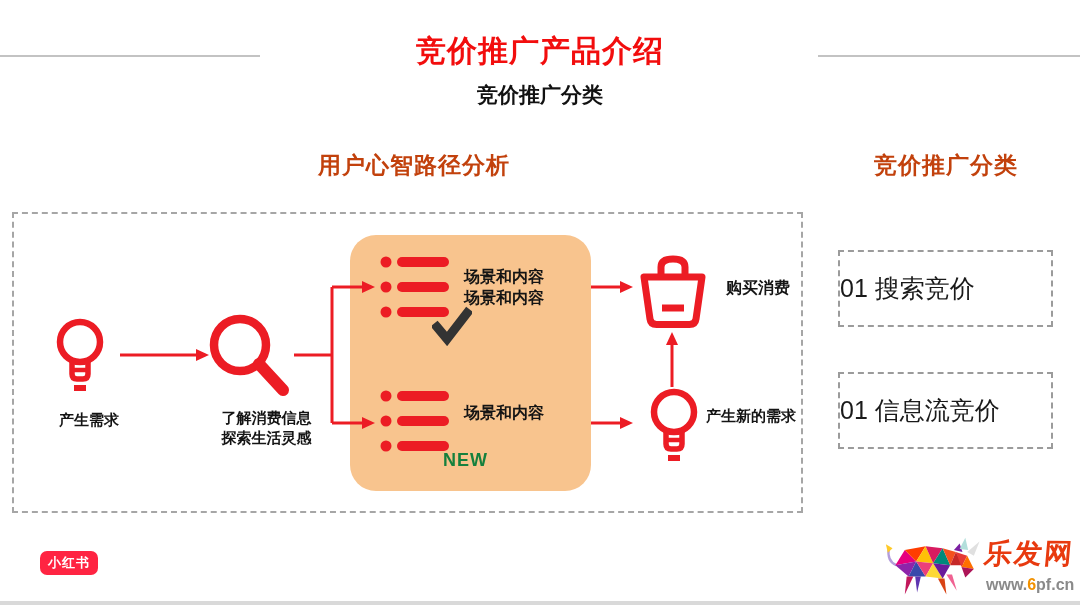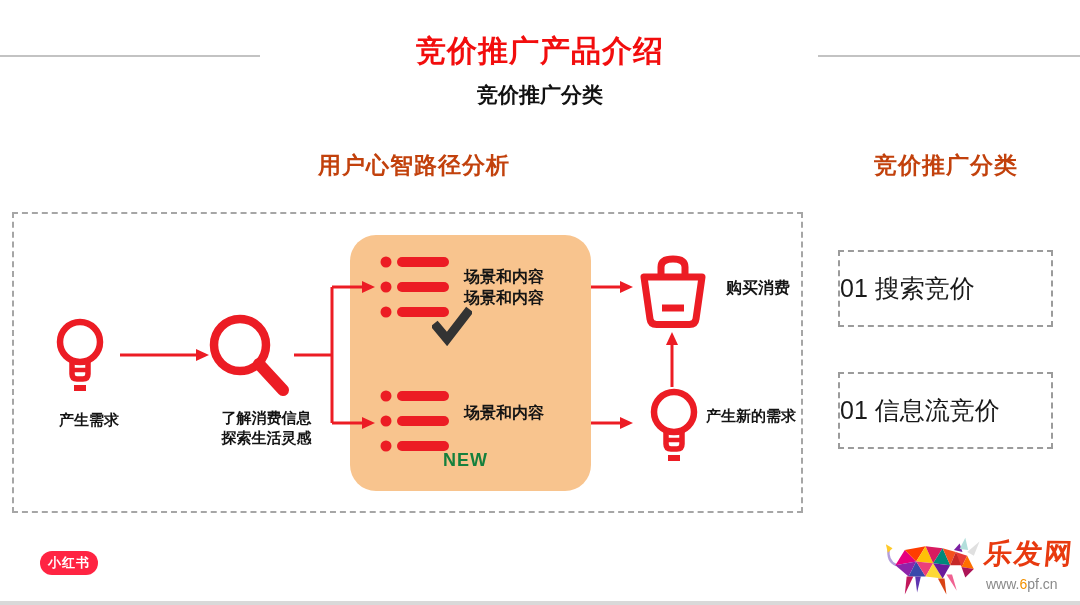--- a/index.html
+++ b/index.html
@@ -29,26 +29,26 @@
   .lbl-sm{font-size:15px;line-height:20px;}
   .lbl-md{font-size:16px;line-height:21px;text-align:left;}
   .new-badge{position:absolute;font-size:18px;font-weight:bold;color:#15803d;letter-spacing:1px;}
   
   .cat-box{position:absolute;left:838px;width:215px;height:77px;box-sizing:border-box;
     border:2px dashed #9b9b9b;display:flex;align-items:center;
     font-size:25px;color:#1a1a1a;background:#fff;}
   .cat-box.first{top:250px;}
   .cat-box.second{top:372px;}
   
-  .brand-badge{position:absolute;left:40px;top:551px;width:58px;height:24px;border-radius:12px;
+  .brand-badge{position:absolute;left:40px;top:551px;width:58px;height:24px;border-radius:7px;
     background:#ff2442;color:#fff;font-size:13px;font-weight:bold;display:flex;
     align-items:center;justify-content:center;letter-spacing:1px;}
   .wm-name{position:absolute;left:984px;top:535px;font-size:28px;font-weight:bold;
     color:#e83a0f;letter-spacing:2px;transform:skewX(-5deg);}
-  .wm-url{position:absolute;left:986px;top:576px;font-size:14px;font-weight:normal;color:#8a8a8a;}
+  .wm-url{position:absolute;left:986px;top:576px;font-size:16px;font-weight:bold;color:#8a8a8a;}
   .wm-url .six{color:#f29100;}
   .bottom-bar{position:absolute;left:0;bottom:0;width:100%;height:4px;background:#d9d9d9;}
 </style>
 </head>
 <body>
 
 <div class="stage">
 
   <div class="hline hline-left"></div>
   <div class="hline hline-right"></div>

